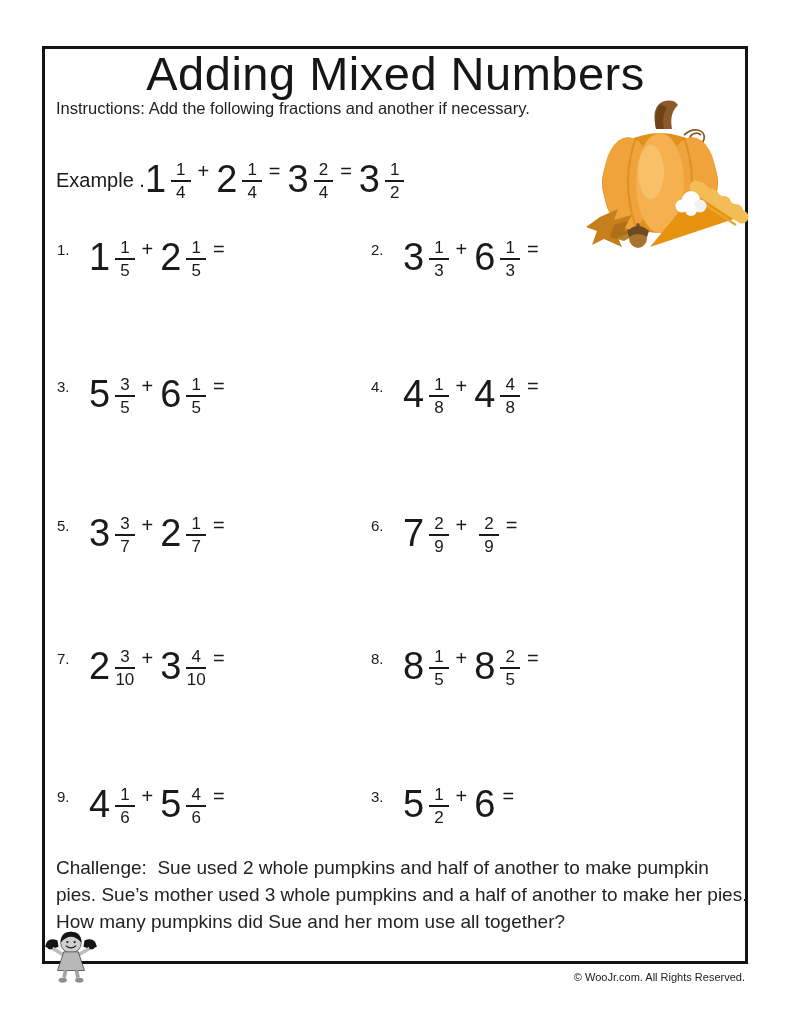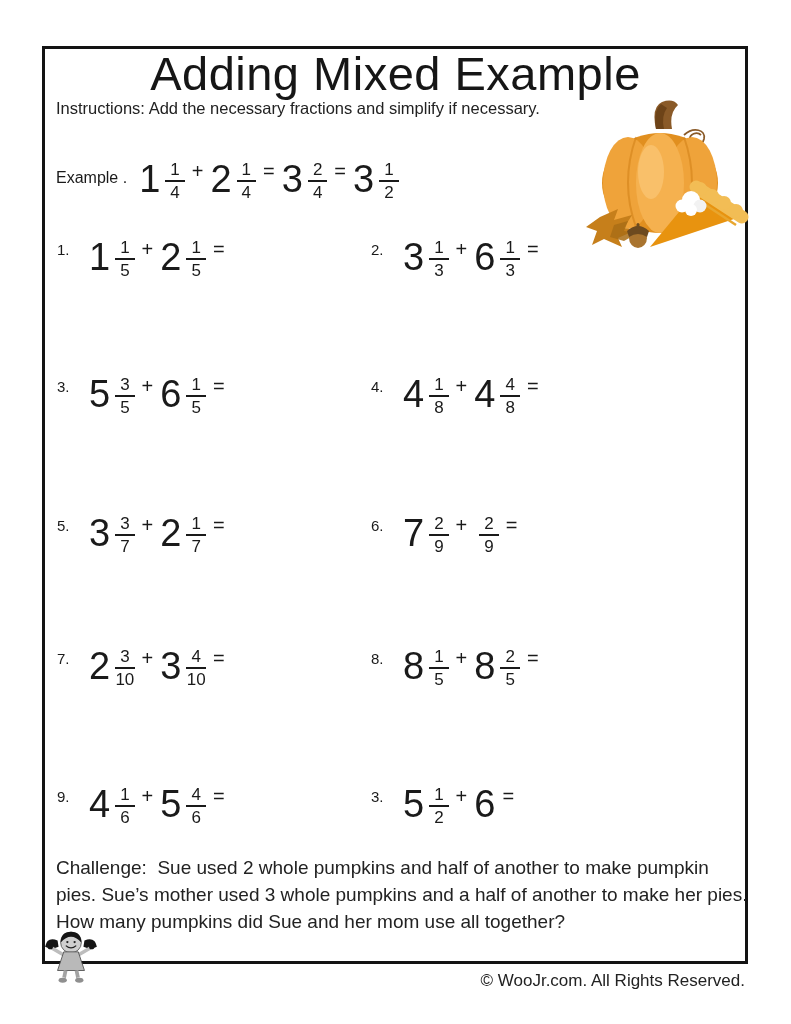--- a/index.html
+++ b/index.html
@@ -4,46 +4,46 @@
 <style>
   html,body { margin:0; padding:0; background:#ffffff; }
   body { font-family:"Liberation Sans","DejaVu Sans",sans-serif; color:#1a1a1a; }
   .page { position:relative; width:791px; height:1024px; background:#fff; overflow:hidden; }
   .sheet-border { position:absolute; left:42px; top:46px; width:700px; height:912px;
                   border:3px solid #131313; background:#fff; }
   .title { position:absolute; left:0; right:0; top:46px; text-align:center;
            font-size:47px; letter-spacing:0.5px; color:#161616; font-weight:400; }
   .instructions { position:absolute; left:56px; top:99px; font-size:16.5px; color:#222; }
   .example-row { position:absolute; left:56px; top:158px; display:flex; align-items:flex-start; }
-  .example-label { font-size:16px; margin-top:11px; margin-right:12px; white-space:pre; }
+  .example-label { font-size:20px; margin-top:11px; white-space:pre; }
   .expr { display:inline-flex; align-items:flex-start; }
   .term { display:inline-flex; align-items:flex-start; }
   .whole { font-size:38px; line-height:42px; }
   .frac { display:inline-flex; flex-direction:column; align-items:center; margin-left:5px; margin-top:3px; }
   .fnum { font-size:17px; line-height:17px; padding:0 5px 2px; border-bottom:2px solid #1a1a1a; }
   .fden { font-size:17px; line-height:17px; padding-top:2px; }
   .op  { font-size:20px; line-height:20px; margin:3px 7px 0; }
   .problem { position:absolute; display:flex; align-items:flex-start; }
   .pno { font-size:15px; line-height:16px; margin-top:6px; margin-right:14px; min-width:18px; }
   .challenge { position:absolute; left:56px; top:855px; width:692px; font-size:19px;
                line-height:1.42; color:#222; white-space:pre-wrap; }
-  .footer { position:absolute; right:46px; top:971px; font-size:17px; color:#222; }
+  .footer { position:absolute; right:46px; top:971px; font-size:11px; color:#222; }
   .pumpkin-art { position:absolute; left:580px; top:99px; width:172px; height:152px; }
   .mascot { position:absolute; left:43px; top:927px; width:56px; height:58px; z-index:5; }
 </style>
 </head>
 <body>
 
 <div class="page">
 
   <div class="sheet-border"></div>
 
-  <div class="title">Adding Mixed Example</div>
-
-  <div class="instructions">Instructions: Add the necessary fractions and simplify if necessary.</div>
+  <div class="title">Adding Mixed Numbers</div>
+
+  <div class="instructions">Instructions: Add the following fractions and another if necessary.</div>
 
   <div class="example-row">
     <span class="example-label">Example .</span>
     <span class="expr">
         <span class="term">
           <span class="whole">1</span>
           <span class="frac">
             <span class="fnum">1</span>
             <span class="fden">4</span>
           </span>

